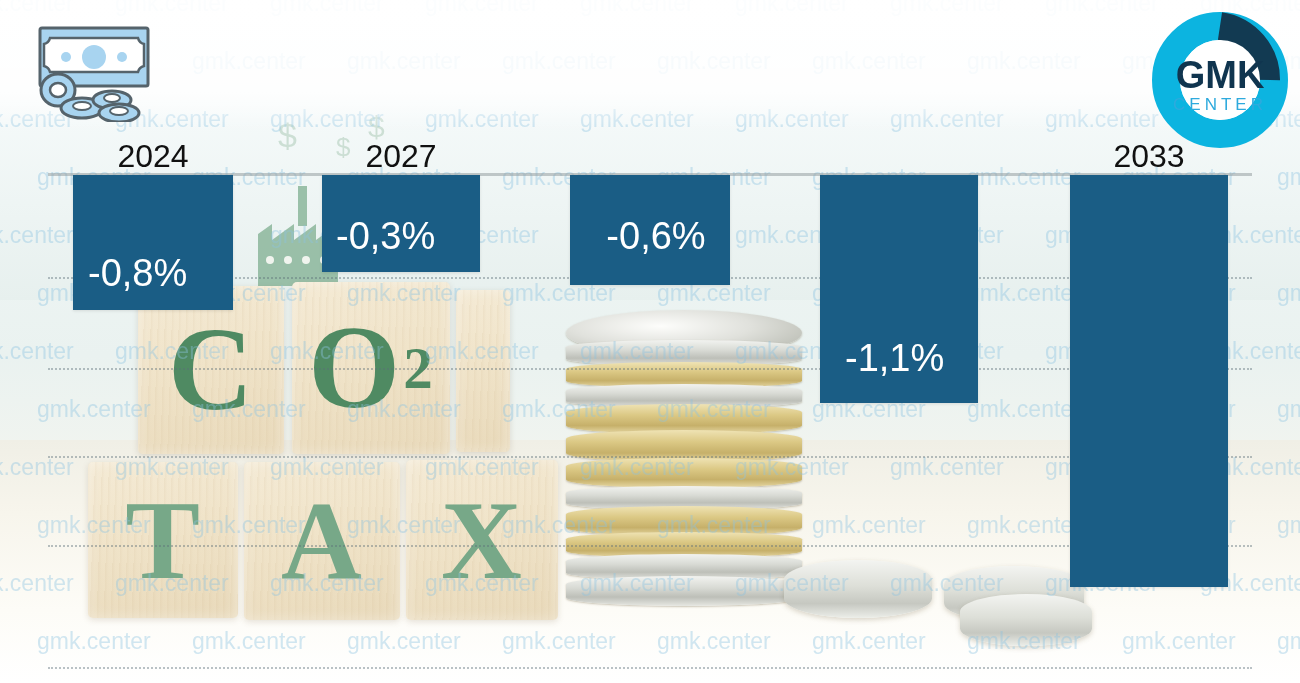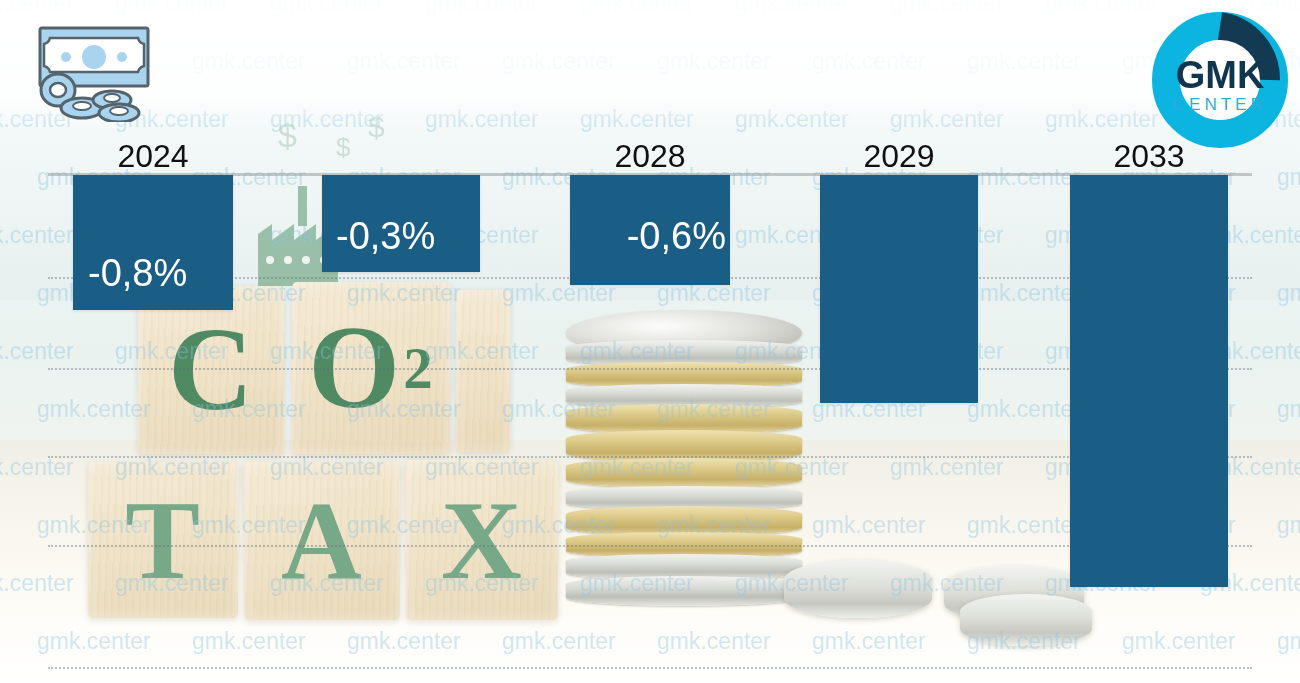--- a/index.html
+++ b/index.html
@@ -366,33 +366,33 @@
 
     <div class="gridline" style="top:277px;"></div>
     <div class="gridline" style="top:368px;"></div>
     <div class="gridline" style="top:456px;"></div>
     <div class="gridline" style="top:545px;"></div>
     <div class="gridline" style="top:667px;"></div>
 
     <div class="zeroline" style="top:173px;"></div>
 
     <div class="year-label" style="left:73px;  top:138px; width:160px;">2024</div>
-    <div class="year-label" style="left:570px; top:138px; width:160px;">2028</div>
-    <div class="year-label" style="left:820px; top:138px; width:158px;">2029</div>
+    <div class="year-label" style="left:322px; top:138px; width:158px;">2027</div>
     <div class="year-label" style="left:1070px; top:138px; width:158px;">2033</div>
 
     <div class="bar" style="left:73px;   top:175px; width:160px; height:135px;"></div>
     <div class="bar" style="left:322px;  top:175px; width:158px; height:97px;"></div>
     <div class="bar" style="left:570px;  top:175px; width:160px; height:110px;"></div>
     <div class="bar" style="left:820px;  top:175px; width:158px; height:228px;"></div>
     <div class="bar" style="left:1070px; top:175px; width:158px; height:412px;"></div>
 
     <div class="bar-value" style="left:88px;   top:252px; width:140px; text-align:left;">-0,8%</div>
     <div class="bar-value" style="left:336px;  top:215px; width:140px; text-align:left;">-0,3%</div>
-    <div class="bar-value" style="left:586px;  top:215px; width:140px; text-align:right;">-0,6%</div>
+    <div class="bar-value" style="left:586px;  top:215px; width:140px; text-align:center;">-0,6%</div>
+    <div class="bar-value" style="left:845px;  top:337px; width:140px; text-align:left;">-1,1%</div>
 
   </div>
 
   <div class="header">
 
     <svg class="money-icon" width="122" height="100" viewBox="0 0 122 100">
       <rect x="8" y="6" width="108" height="58" rx="2" fill="#a8d4f0" stroke="#55636b" stroke-width="3"></rect>
       <path d="M18 16 h88 a8 8 0 0 0 6 6 v22 a8 8 0 0 0 -6 6 h-88 a8 8 0 0 0 -6 -6 v-22 a8 8 0 0 0 6 -6 z" fill="#ffffff" stroke="#55636b" stroke-width="2.5"></path>
       <circle cx="62" cy="35" r="12" fill="#a8d4f0"></circle>
       <circle cx="34" cy="35" r="5" fill="#a8d4f0"></circle>

